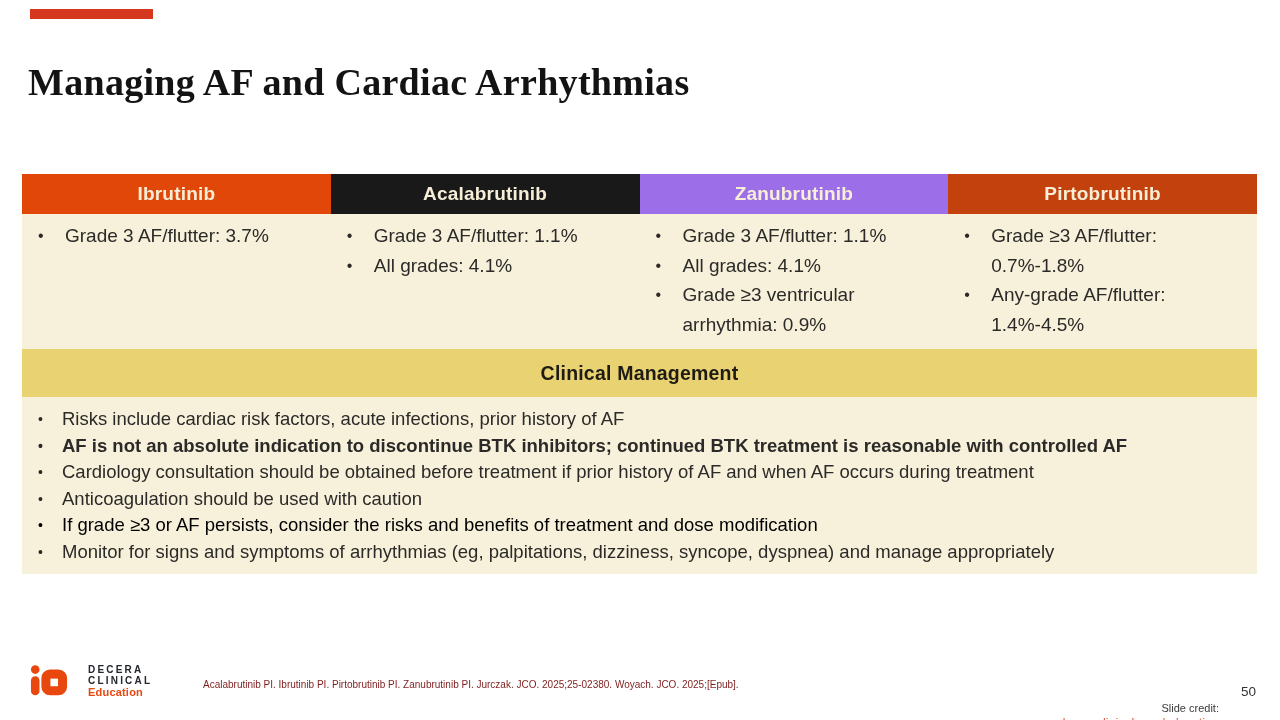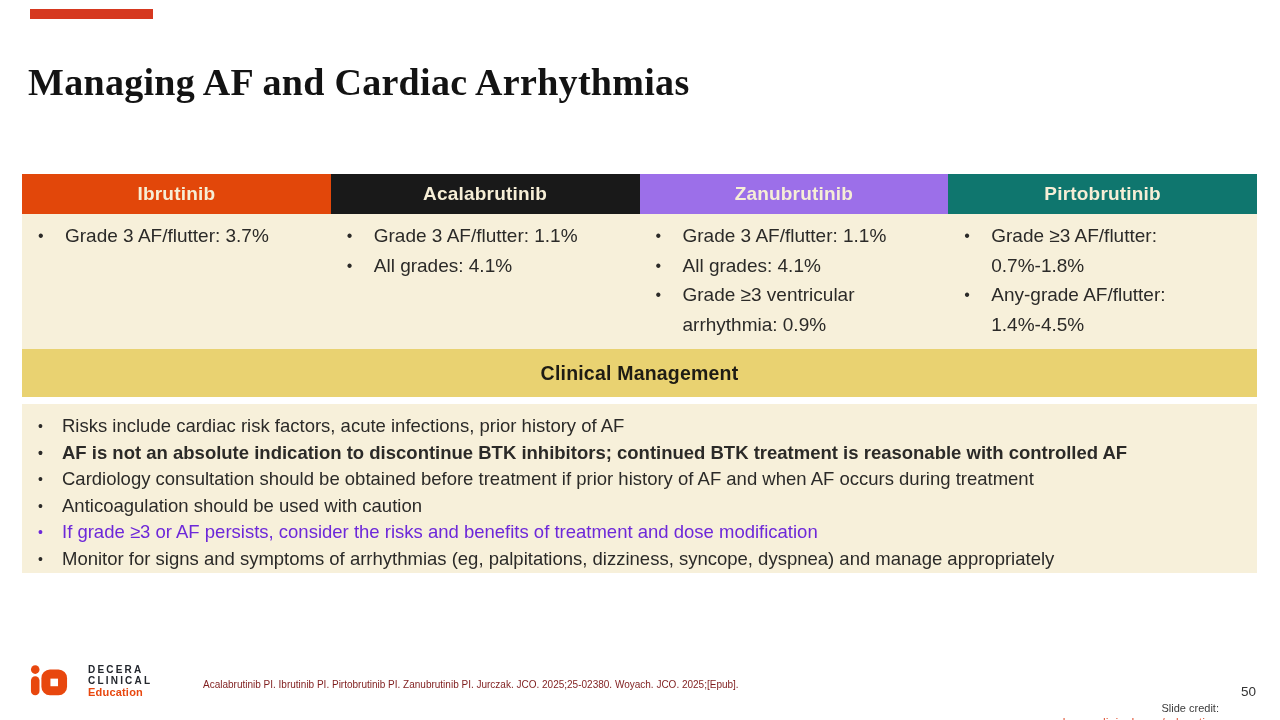--- a/index.html
+++ b/index.html
@@ -25,26 +25,26 @@
   .body-row { display:flex; background:#F7F0DA; min-height:122px; }
   .body-cell { flex:1 1 0; padding:7px 10px 10px 13px; }
   ul.cell-bullets { list-style:none; font-size:19px; color:#2B2A28; line-height:29.5px; }
   ul.cell-bullets li { display:flex; }
   ul.cell-bullets li::before { content:"•"; flex:none; width:27px; padding-left:3px; font-size:16px; }
 
   .clinical-header {
     height:48px; background:#E9D271; display:flex; align-items:center; justify-content:center;
     font-weight:bold; font-size:19.5px; color:#1E1C14; letter-spacing:0.2px;
   }
-  .clinical-body { background:#F7F0DA; padding:9px 10px 0 13px;margin-top:7px; }
+  .clinical-body { background:#F7F0DA; padding:9px 10px 8px 13px; }
   ul.clinical-bullets { list-style:none; font-size:18.5px; color:#2B2A28; line-height:26.6px; }
   ul.clinical-bullets li { display:flex; }
   ul.clinical-bullets li::before { content:"•"; flex:none; width:24px; padding-left:3px; font-size:14px; }
   ul.clinical-bullets li.bold { font-weight:bold; }
-  ul.clinical-bullets li.red { color:#6d28d9; }
+  ul.clinical-bullets li.red { color:#000000; }
 
   .logo { position:absolute; left:30px; top:661px; display:flex; align-items:center; gap:20px; }
   .logo-text { line-height:1; }
   .logo-line { font-size:10px; font-weight:bold; letter-spacing:2.2px; color:#23272E; line-height:11px; }
   .logo-edu { font-size:11px; font-weight:bold; color:#E8470E; line-height:13px; letter-spacing:0.2px; }
 
   .citation { position:absolute; left:203px; top:679px; font-size:10px; color:#7f1d1d; white-space:nowrap; }
 
   .credit { position:absolute; right:61px; top:671px; text-align:right; }
   .credit-label { font-size:11px; color:#3A3A3A;margin-top:31px; }
@@ -59,21 +59,21 @@
   <div class="accent-bar"></div>
 
   <h1 class="title">Managing AF and Cardiac Arrhythmias</h1>
 
   <div class="btk-table">
 
     <div class="header-row">
       <div class="header-cell" style="background: rgb(226, 71, 10);">Ibrutinib</div>
       <div class="header-cell" style="background: rgb(25, 25, 25);">Acalabrutinib</div>
       <div class="header-cell" style="background: rgb(156, 111, 233);">Zanubrutinib</div>
-      <div class="header-cell" style="background: #0f766e;">Pirtobrutinib</div>
+      <div class="header-cell" style="background: #c2410c;">Pirtobrutinib</div>
     </div>
 
     <div class="body-row">
       <div class="body-cell">
         <ul class="cell-bullets">
           <li>Grade 3 AF/flutter: 3.7%</li>
         </ul>
       </div>
       <div class="body-cell">
         <ul class="cell-bullets">

